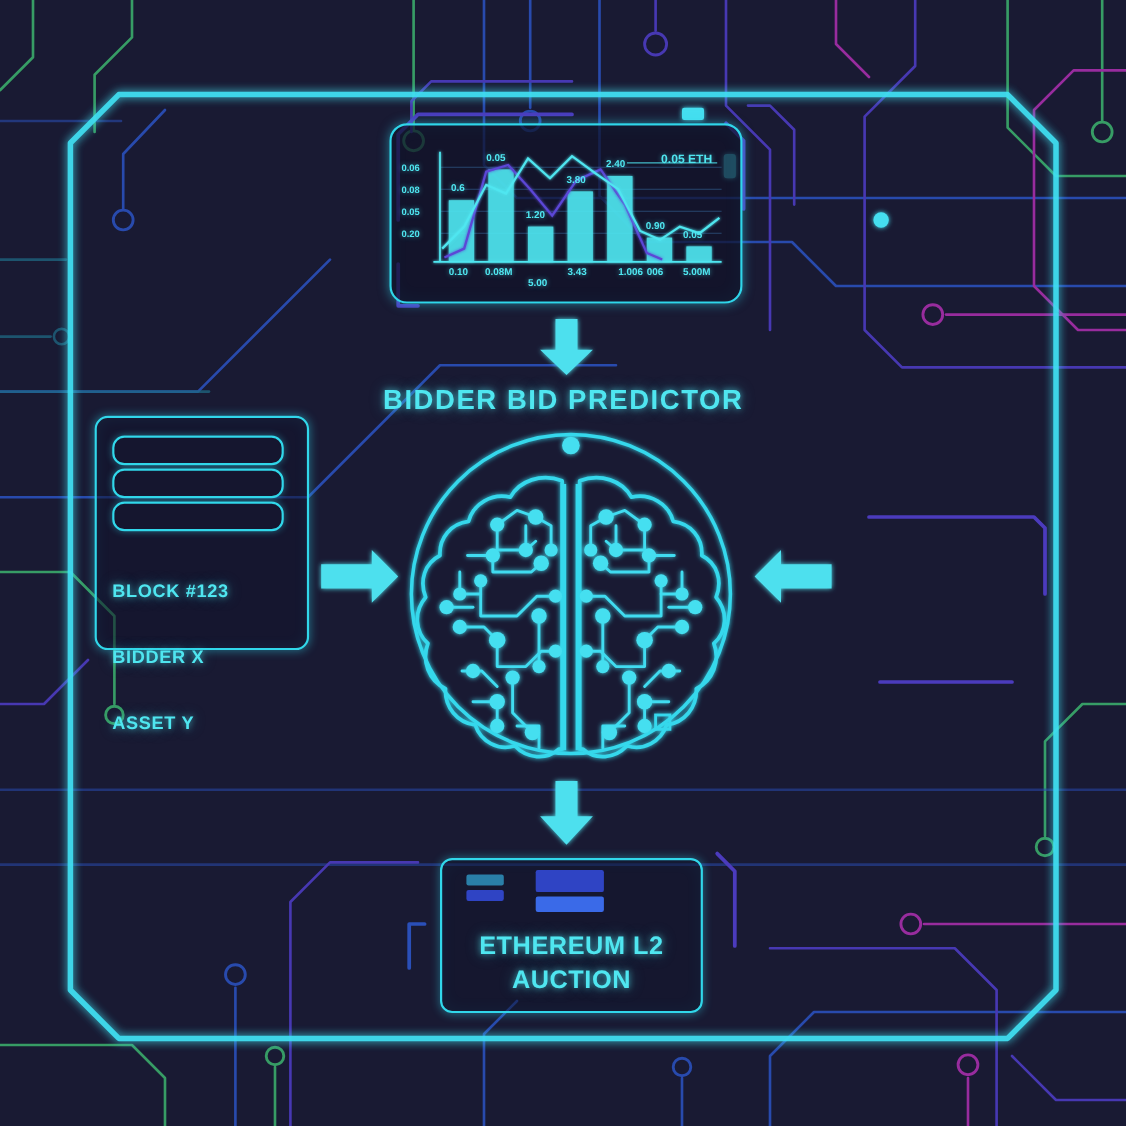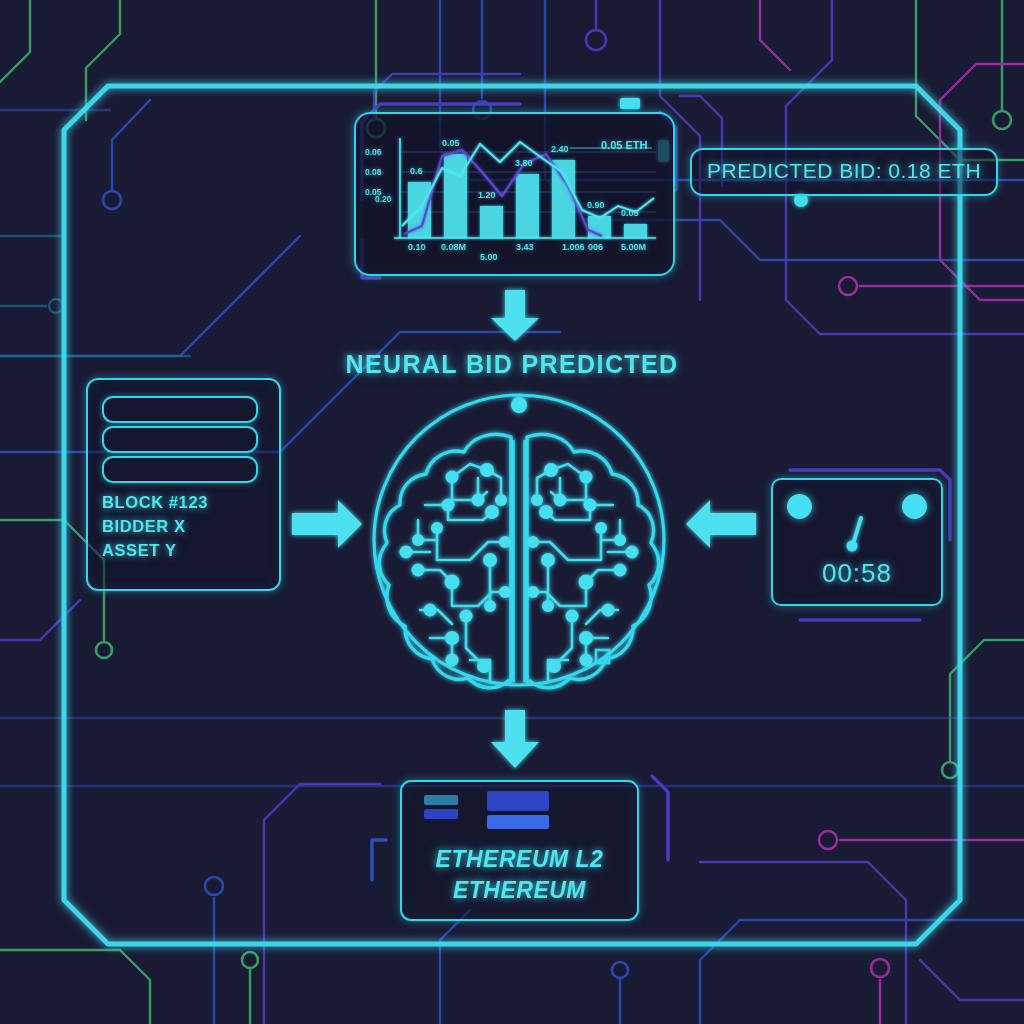--- a/index.html
+++ b/index.html
@@ -33,21 +33,21 @@
     box-shadow:0 0 9px rgba(49,215,234,.45),inset 0 0 14px rgba(49,215,234,.07);
     background:rgba(18,20,44,.55);
   }
   .slot{
     position:absolute;left:14px;width:152px;height:23px;
     border:2px solid #31d7ea;border-radius:11px;
     box-shadow:0 0 7px rgba(49,215,234,.45);
   }
   #slot1{top:16px;} #slot2{top:46px;} #slot3{top:76px;}
   #input-lines{position:absolute;left:14px;top:110px;}
-  #input-lines div{font-size:16.5px;font-weight:700;line-height:24px;letter-spacing:.6px;}
+  #input-lines div{font-size:16.5px;font-weight:700;line-height:24px;letter-spacing:.6px;margin-top:36px;}
 
   
   #timer-card{
     left:771px;top:478px;width:168px;height:124px;
     border:2px solid #31d7ea;border-radius:10px;
     box-shadow:0 0 9px rgba(49,215,234,.45),inset 0 0 14px rgba(49,215,234,.06);
     background:rgba(18,20,44,.55);
   }
   .bell{
     position:absolute;top:14px;width:25px;height:25px;border-radius:50%;
@@ -70,21 +70,21 @@
 
   
   #l2-card{
     left:400px;top:780px;width:235px;height:137px;
     border:2px solid #31d7ea;border-radius:11px;
     box-shadow:0 0 9px rgba(49,215,234,.45),inset 0 0 16px rgba(49,215,234,.05);
     background:rgba(18,20,44,.5);
   }
   #l2-text{
     position:absolute;left:0;right:0;top:62px;text-align:center;
-    font-size:23px;font-weight:700;line-height:31px;letter-spacing:.8px;font-style:italic;
+    font-size:23px;font-weight:700;line-height:31px;letter-spacing:.8px;
   }
   .eth-blk{position:absolute;border-radius:2px;}
 
   
   #chart-card{
     left:354px;top:112px;width:317px;height:160px;
     border:2px solid #2fd6ea;border-radius:16px;
     box-shadow:0 0 10px rgba(47,214,234,.5),inset 0 0 18px rgba(47,214,234,.05);
     background:rgba(16,18,40,.72);
     overflow:hidden;
@@ -385,21 +385,21 @@
 
       <polyline fill="none" stroke="#4fe6f0" stroke-width="2" filter="url(#cg)" points="46,112 66,92 86,54 104,62 124,30 144,48 164,28 186,44 206,58 226,96 244,104 262,92 280,98 298,84"></polyline>
 
       <line x1="214" y1="34" x2="296" y2="34" stroke="#4fe6f0" stroke-width="1.2" opacity=".8"></line>
     </svg>
 
     
     <div class="clabel ytick" style="left:9px;top:33px;">0.06</div>
     <div class="clabel ytick" style="left:9px;top:53px;">0.08</div>
     <div class="clabel ytick" style="left:9px;top:73px;">0.05</div>
-    <div class="clabel ytick" style="left:9px;top:80px;margin-left:10px;">0.20</div>
+    <div class="clabel ytick" style="left:9px;top:93px;">0.20</div>
 
     
     <div class="clabel" style="left:54px;top:52px;">0.6</div>
     <div class="clabel" style="left:86px;top:24px;">0.05</div>
     <div class="clabel" style="left:122px;top:76px;">1.20</div>
     <div class="clabel" style="left:159px;top:44px;">3.80</div>
     <div class="clabel" style="left:195px;top:30px;">2.40</div>
     <div class="clabel" style="left:231px;top:86px;">0.90</div>
     <div class="clabel" style="left:265px;top:94px;">0.05</div>
 
@@ -409,53 +409,39 @@
     <div class="clabel" style="left:124px;top:128px;margin-top:10px;">5.00</div>
     <div class="clabel" style="left:160px;top:128px;">3.43</div>
     <div class="clabel" style="left:194px;top:128px;margin-left:12px;">1.006</div>
     <div class="clabel" style="left:232px;top:128px;">006</div>
     <div class="clabel" style="left:265px;top:128px;">5.00M</div>
 
     
     <div class="clabel" style="left:245px;top:25px;font-size:11px;text-align:center;">0.05 ETH</div>
   </div>
 
-  <div id="bid-pill" class="abs neon">
-    <span>PREDICTED BID: 0.18 ETH</span>
-  </div>
-
-  <div id="title" class="abs neon">NEURAL BID PREDICTED</div>
+
+  <div id="title" class="abs neon">BIDDER BID PREDICTOR</div>
 
   <div id="input-card" class="abs">
     <div class="slot" id="slot1"></div>
     <div class="slot" id="slot2"></div>
     <div class="slot" id="slot3"></div>
     <div id="input-lines">
       <div class="neon">BLOCK #123</div>
       <div class="neon">BIDDER X</div>
       <div class="neon">ASSET Y</div>
     </div>
   </div>
 
-  <div id="timer-card" class="abs">
-    <div class="bell" id="bell-l"></div>
-    <div class="bell" id="bell-r"></div>
-    <svg width="168" height="124" viewBox="0 0 168 124" style="position:absolute;left:0;top:0;">
-      <g filter="url(#sglow)">
-        <path d="M88 38 L80 64" stroke="#44dff0" stroke-width="4" stroke-linecap="round" fill="none"></path>
-        <circle cx="79" cy="66" r="5.5" fill="#44dff0"></circle>
-      </g>
-    </svg>
-    <div id="timer-value" class="neon">00:58</div>
-  </div>
 
   <div id="l2-card" class="abs">
     <div class="eth-blk" style="left:22px;top:13px;width:34px;height:10px;background:#2a7fa8;"></div>
     <div class="eth-blk" style="left:22px;top:27px;width:34px;height:10px;background:#2f44c4;"></div>
     <div class="eth-blk" style="left:85px;top:9px;width:62px;height:20px;background:#2f44c4;"></div>
     <div class="eth-blk" style="left:85px;top:33px;width:62px;height:14px;background:#3a6ae8;"></div>
     <div id="l2-text">
       <div class="neon">ETHEREUM L2</div>
-      <div class="neon">ETHEREUM</div>
+      <div class="neon">AUCTION</div>
     </div>
   </div>
 
 </div>
 
 </body></html>

